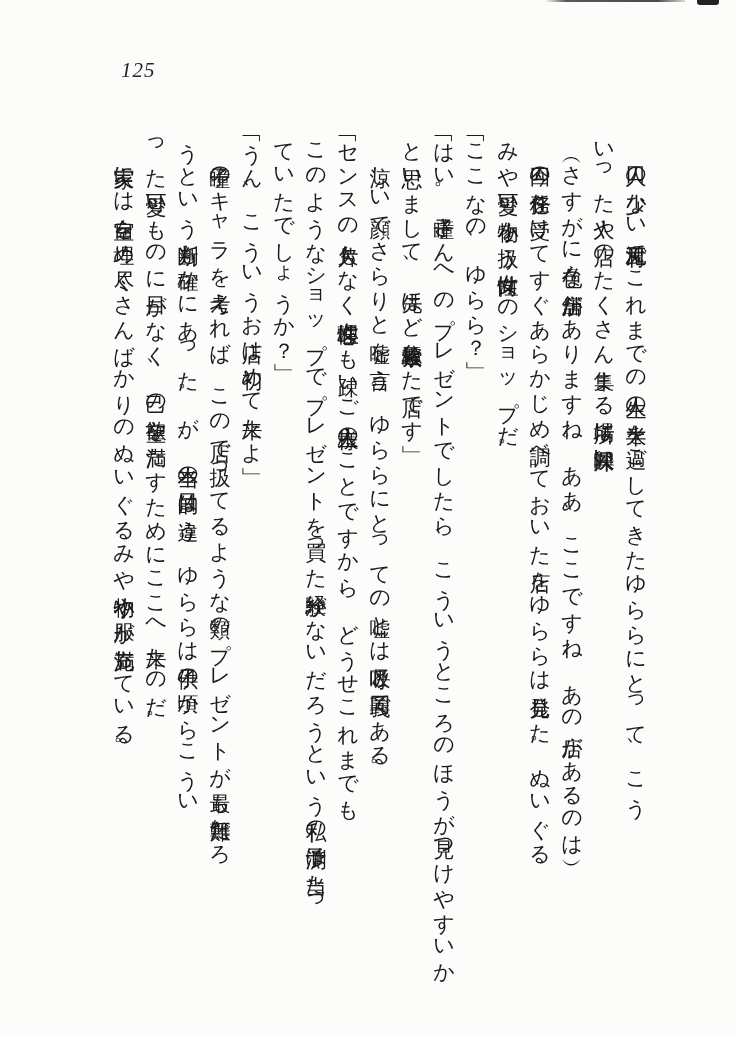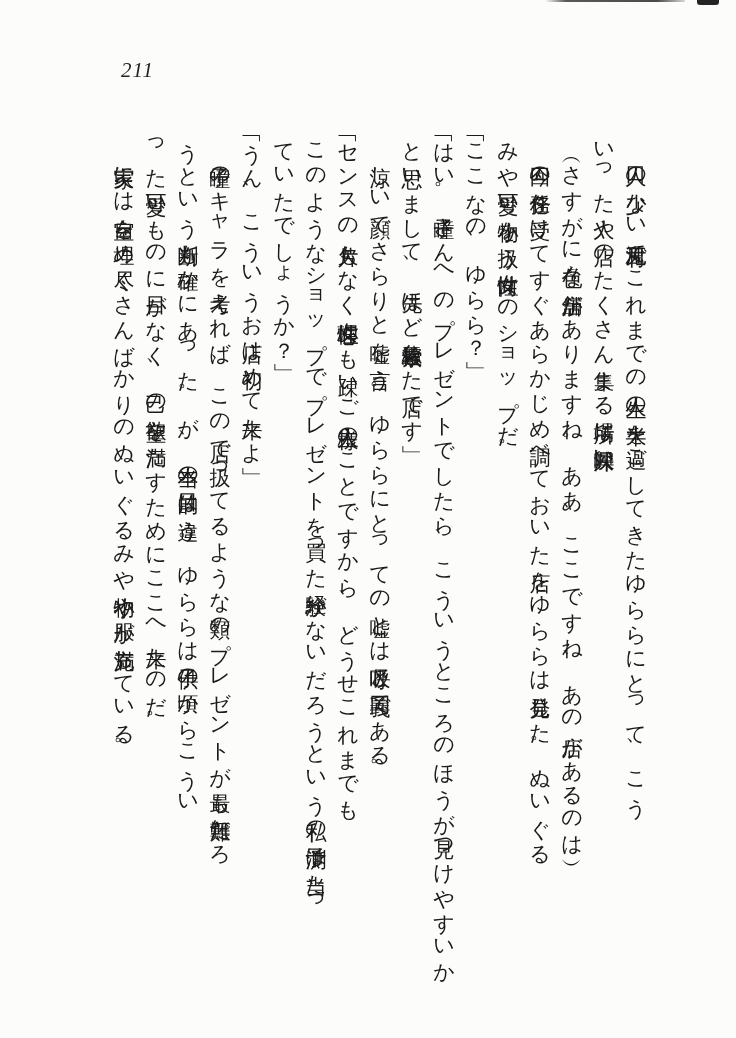--- a/index.html
+++ b/index.html
@@ -68,21 +68,21 @@
   }
 </style>
 </head>
 <body>
 
 <div class="page">
 
   <div class="artifact-rule"></div>
   <div class="artifact-mark"></div>
 
-  <div class="page-number">211</div>
+  <div class="page-number">125</div>
 
   <div class="text-block">
 
   <div class="vline indent">人口の少ない鬼江村でこれまでの人生の大半を過ごしてきたゆららにとって、こう</div>
       <div class="vline">いった人や店のたくさん集まる場所は興味深い。</div>
       <div class="vline indent">（さすがに色々な店舗がありますね。ああ、ここですね、あの店があるのは）</div>
       <div class="vline indent">今回の任務を受けてすぐあらかじめ調べておいた店をゆららは発見した。ぬいぐる</div>
       <div class="vline">みや可愛い小物を扱う女性向けのショップだ。</div>
       <div class="vline">「ここなの、ゆらら？」</div>
       <div class="vline">「はい。瞳子さんへのプレゼントでしたら、こういうところのほうが見つけやすいか</div>

